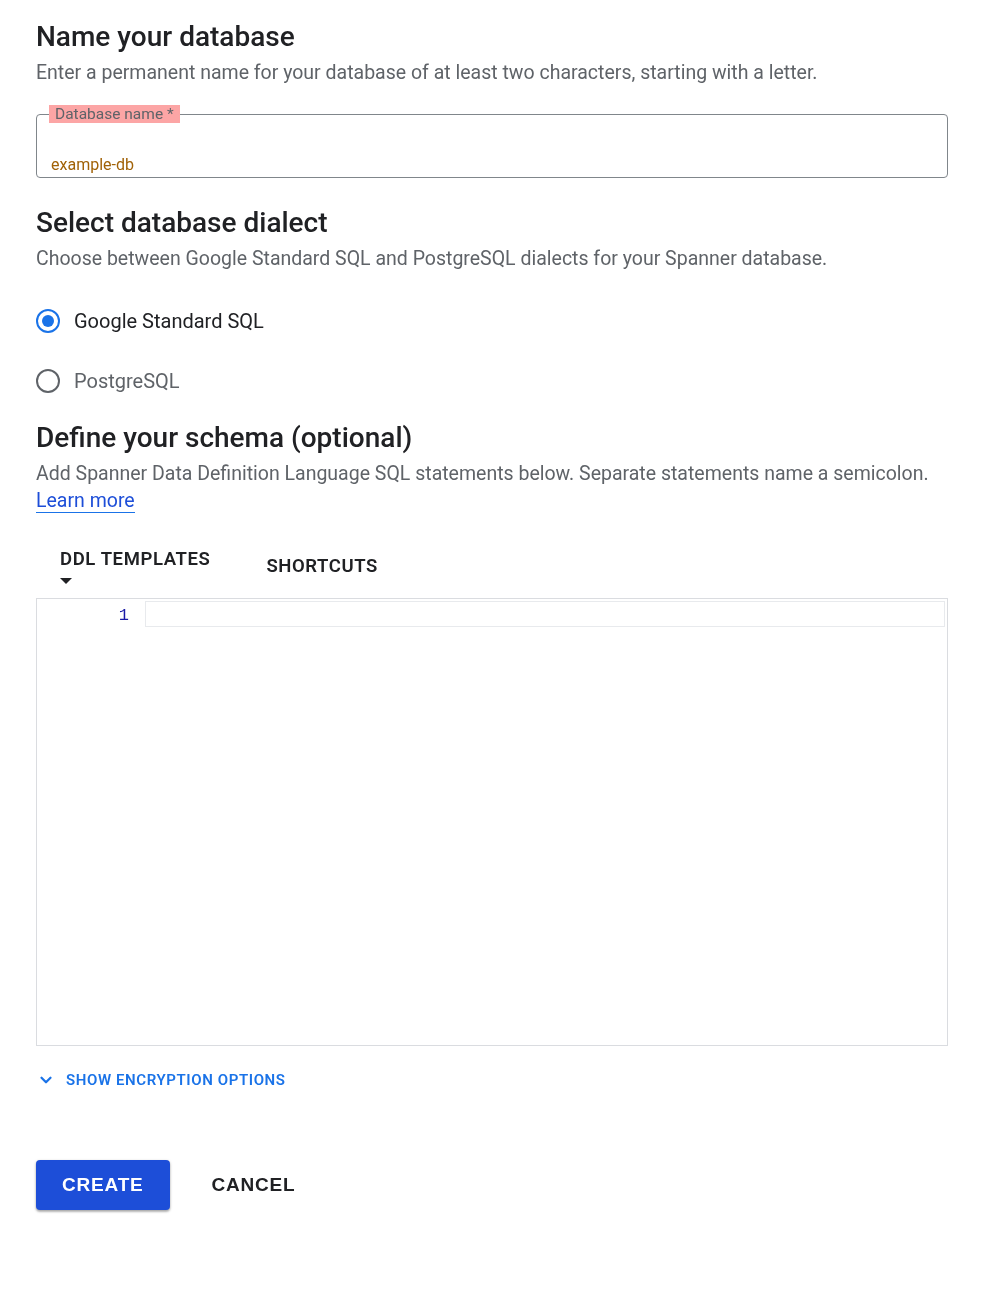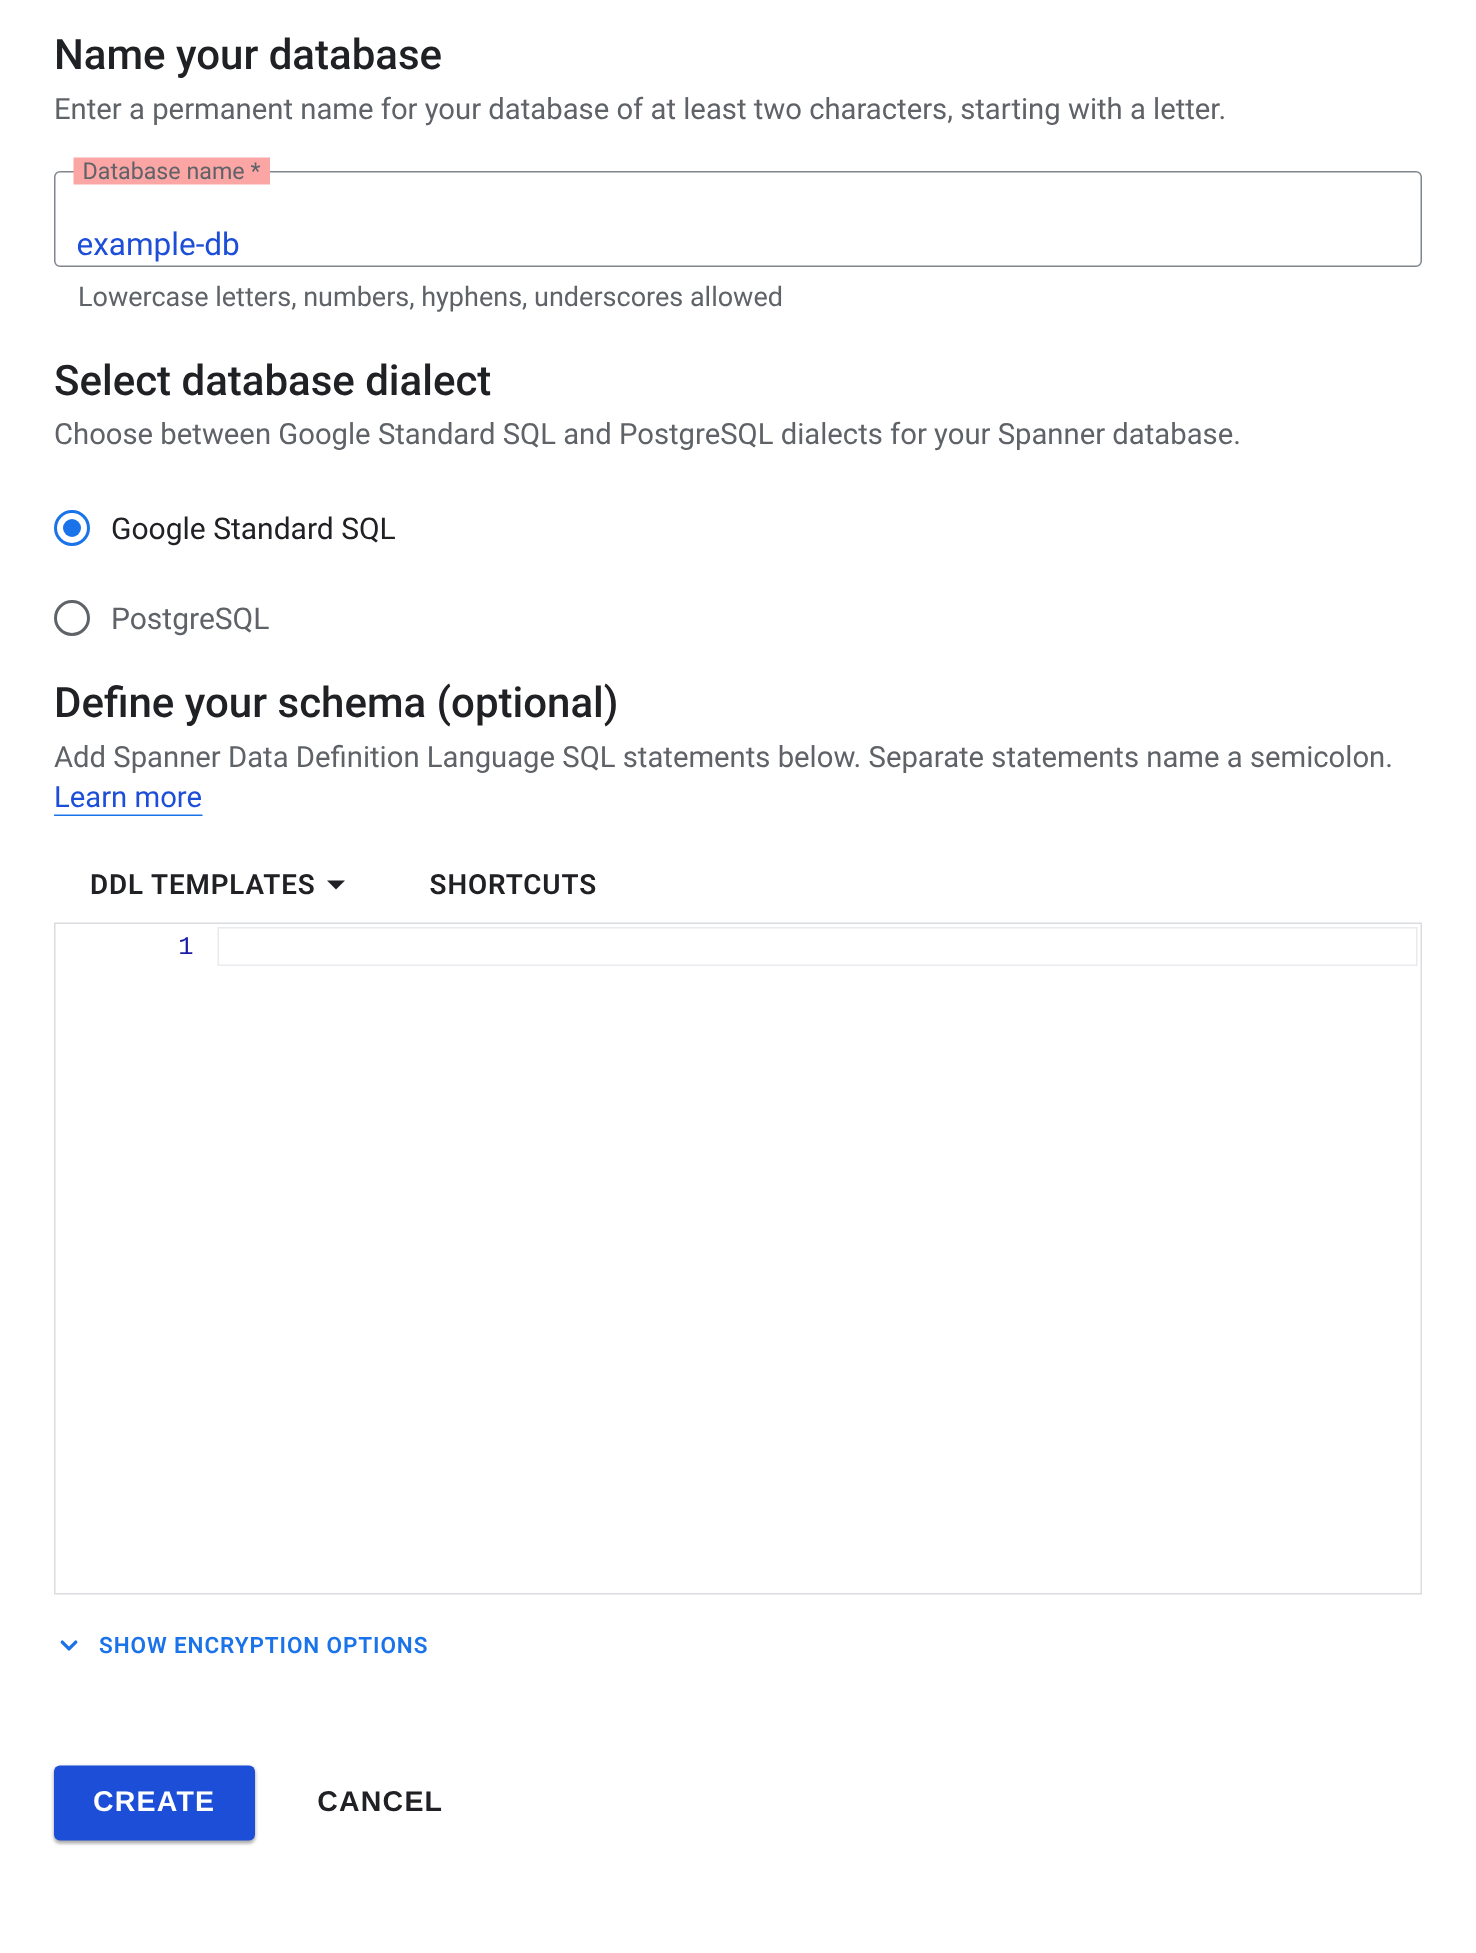--- a/index.html
+++ b/index.html
@@ -46,22 +46,22 @@
       left: 12px;
       background: #fca5a5;
       padding: 0 6px;
       font-size: 15.5px;
       color: #5f6368;
     }
     .outlined-input {
       border: none;
       outline: none;
       width: 100%;
-      font-size: 21px;
-      color: #1d4ed8;
+      font-size: 16px;
+      color: #a16207;
       font-family: inherit;
       margin-top: 36px;
     }
     .field-helper {
       font-size: 18px;
       color: #5f6368;
       margin-top: 10px;
       margin-left: 16px;
     }
 
@@ -99,28 +99,29 @@
     .editor-toolbar {
       display: flex;
       gap: 56px;
       padding: 0 0 0 24px;
       margin-top: 34px;
       margin-bottom: 14px;
       align-items: center;
     }
     .toolbar-btn {
       display: flex;
-      align-items: center;
+      align-items: flex-start;
       gap: 8px;
       font-size: 18.5px;
       font-weight: 600;
       letter-spacing: 0.6px;
       color: #202124;
       cursor: pointer;
       user-select: none;
+      flex-direction: column;
     }
     .caret-down-icon {
       width: 0; height: 0;
       border-left: 6px solid transparent;
       border-right: 6px solid transparent;
       border-top: 6px solid #202124;
     }
 
     
     .code-editor {
@@ -211,21 +212,20 @@
 
 <div class="section">
   <div class="section-title">Name your database</div>
   <div class="section-desc">Enter a permanent name for your database of at least two characters, starting with a letter.</div>
 
   <div class="field-wrap">
     <div class="outlined-field">
       <span class="outlined-label">Database name *</span>
       <input class="outlined-input" type="text" value="example-db" style="">
     </div>
-    <div class="field-helper">Lowercase letters, numbers, hyphens, underscores allowed</div>
   </div>
 </div>
 
 <div class="section">
   <div class="section-title">Select database dialect</div>
   <div class="section-desc">Choose between Google Standard SQL and PostgreSQL dialects for your Spanner database.</div>
 
   <div class="radio-group">
     <div class="radio-row">
       <span class="radio-outer checked">

